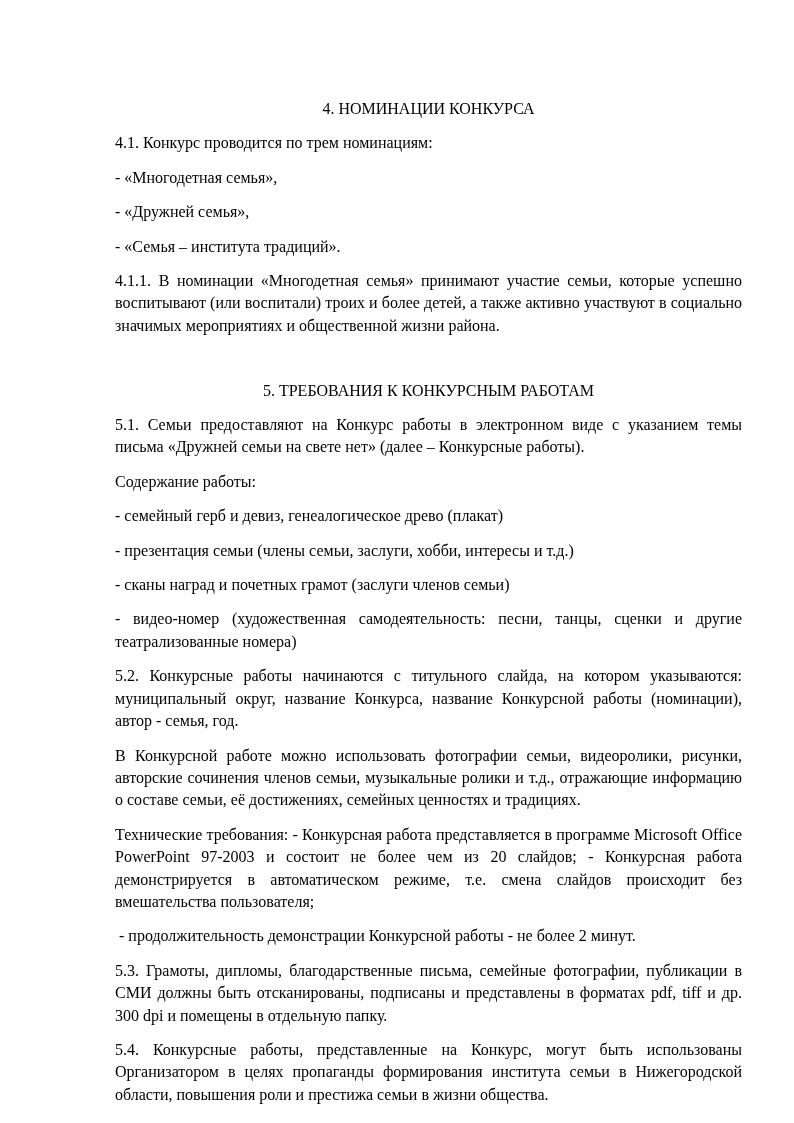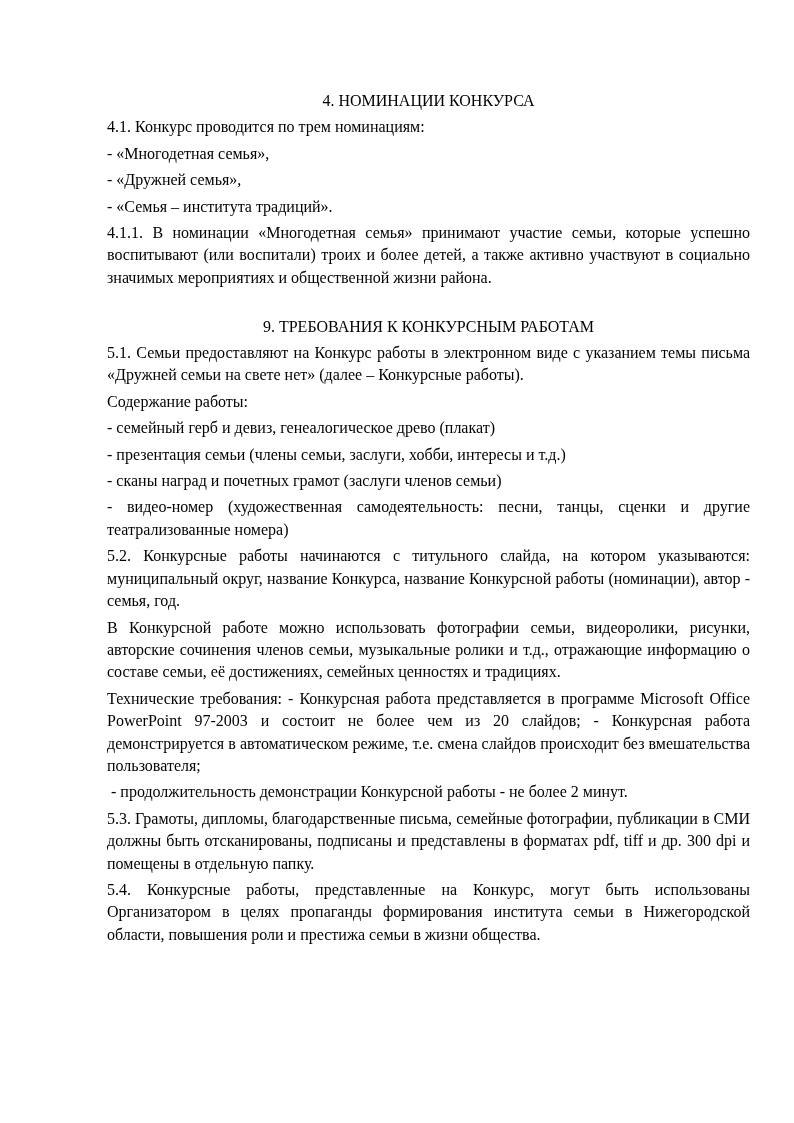--- a/index.html
+++ b/index.html
@@ -17,27 +17,27 @@
     width: 794px;
     height: 1123px;
     background: #ffffff;
     padding: 90px 40px 0 103px;
     font-family: "Liberation Serif", "DejaVu Serif", serif;
     font-size: 16px;
     line-height: 22.4px;
     color: #000000;
   }
   .section-heading {
-    margin: 0;
+    margin: 8px;
     font-size: 16px;
     font-weight: normal;
     text-align: center;
   }
   p.para {
-    margin: 4px;
+    margin: 12px;
     text-align: justify;
   }
   p.para.indent-sp {
     padding-left: 4px;
   }
   .blank-line {
     height: 22.4px;
   }
 </style>
 </head>
@@ -50,21 +50,21 @@
     <p class="para">4.1. Конкурс проводится по трем номинациям:</p>
     <p class="para">- «Многодетная семья»,</p>
     <p class="para">- «Дружней семья»,</p>
     <p class="para">- «Семья – института традиций».</p>
     <p class="para">4.1.1. В номинации «Многодетная семья» принимают участие семьи, которые успешно воспитывают (или воспитали) троих и более детей, а также активно участвуют в социально значимых мероприятиях и общественной жизни района.</p>
   </section>
 
   <div class="blank-line"></div>
 
   <section>
-    <h2 class="section-heading">9. ТРЕБОВАНИЯ К КОНКУРСНЫМ РАБОТАМ</h2>
+    <h2 class="section-heading">5. ТРЕБОВАНИЯ К КОНКУРСНЫМ РАБОТАМ</h2>
     <p class="para">5.1. Семьи предоставляют на Конкурс работы в электронном виде с указанием темы письма «Дружней семьи на свете нет» (далее – Конкурсные работы).</p>
     <p class="para">Содержание работы:</p>
     <p class="para">- семейный герб и девиз, генеалогическое древо (плакат)</p>
     <p class="para">- презентация семьи (члены семьи, заслуги, хобби, интересы и т.д.)</p>
     <p class="para">- сканы наград и почетных грамот (заслуги членов семьи)</p>
     <p class="para">- видео-номер (художественная самодеятельность: песни, танцы, сценки и другие театрализованные номера)</p>
     <p class="para">5.2. Конкурсные работы начинаются с титульного слайда, на котором указываются: муниципальный округ, название Конкурса, название Конкурсной работы (номинации), автор - семья, год.</p>
     <p class="para">В Конкурсной работе можно использовать фотографии семьи, видеоролики, рисунки, авторские сочинения членов семьи, музыкальные ролики и т.д., отражающие информацию о составе семьи, её достижениях, семейных ценностях и традициях.</p>
     <p class="para">Технические требования: - Конкурсная работа представляется в программе Microsoft Office PowerPoint 97-2003 и состоит не более чем из 20 слайдов; - Конкурсная работа демонстрируется в автоматическом режиме, т.е. смена слайдов происходит без вмешательства пользователя;</p>
     <p class="para indent-sp">- продолжительность демонстрации Конкурсной работы - не более 2 минут.</p>

